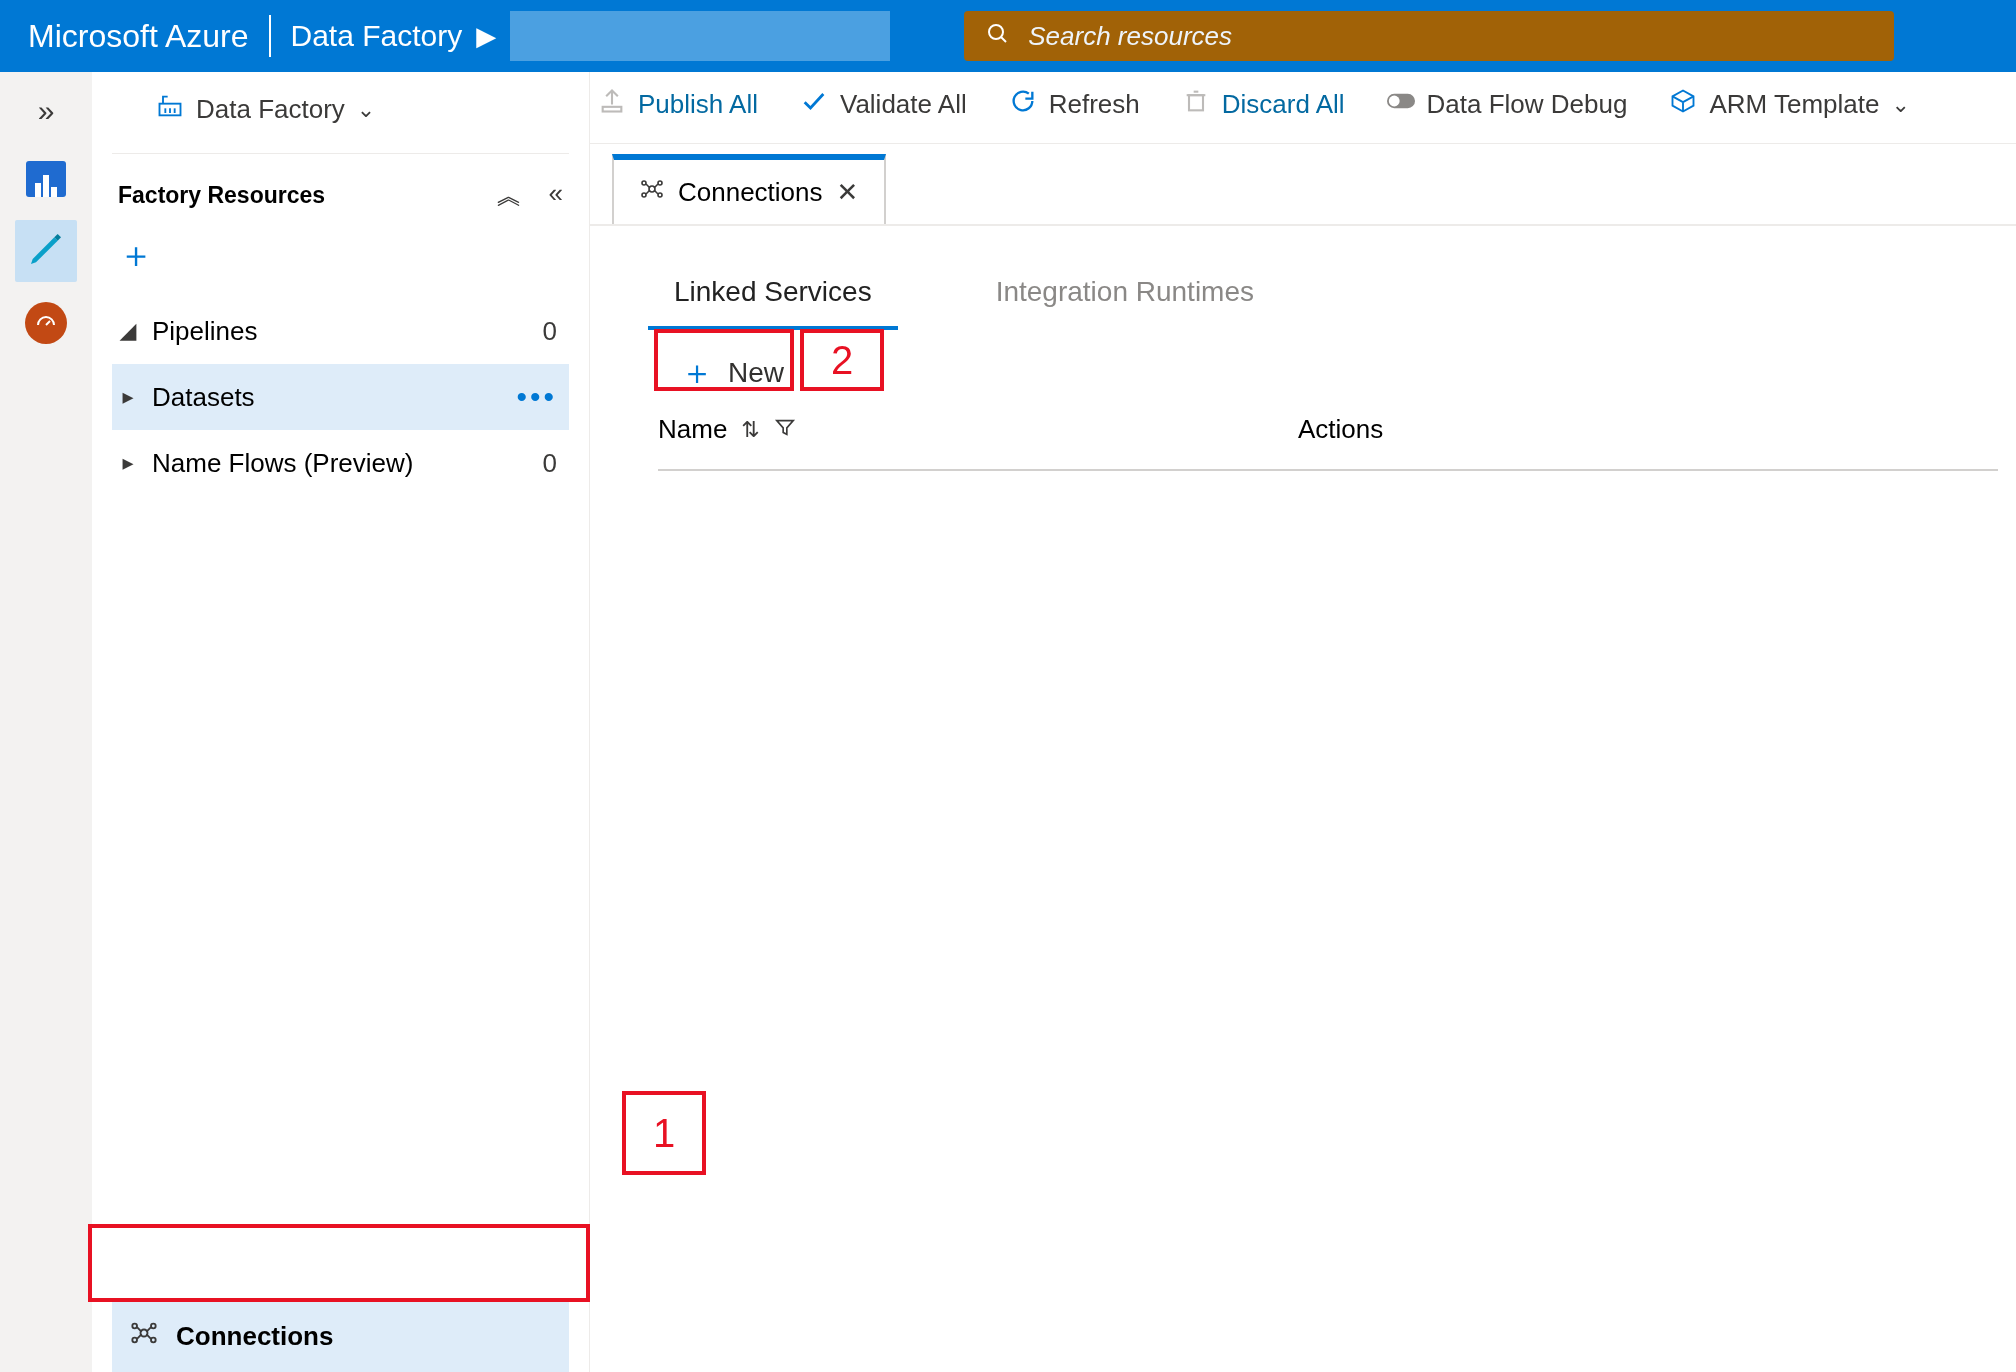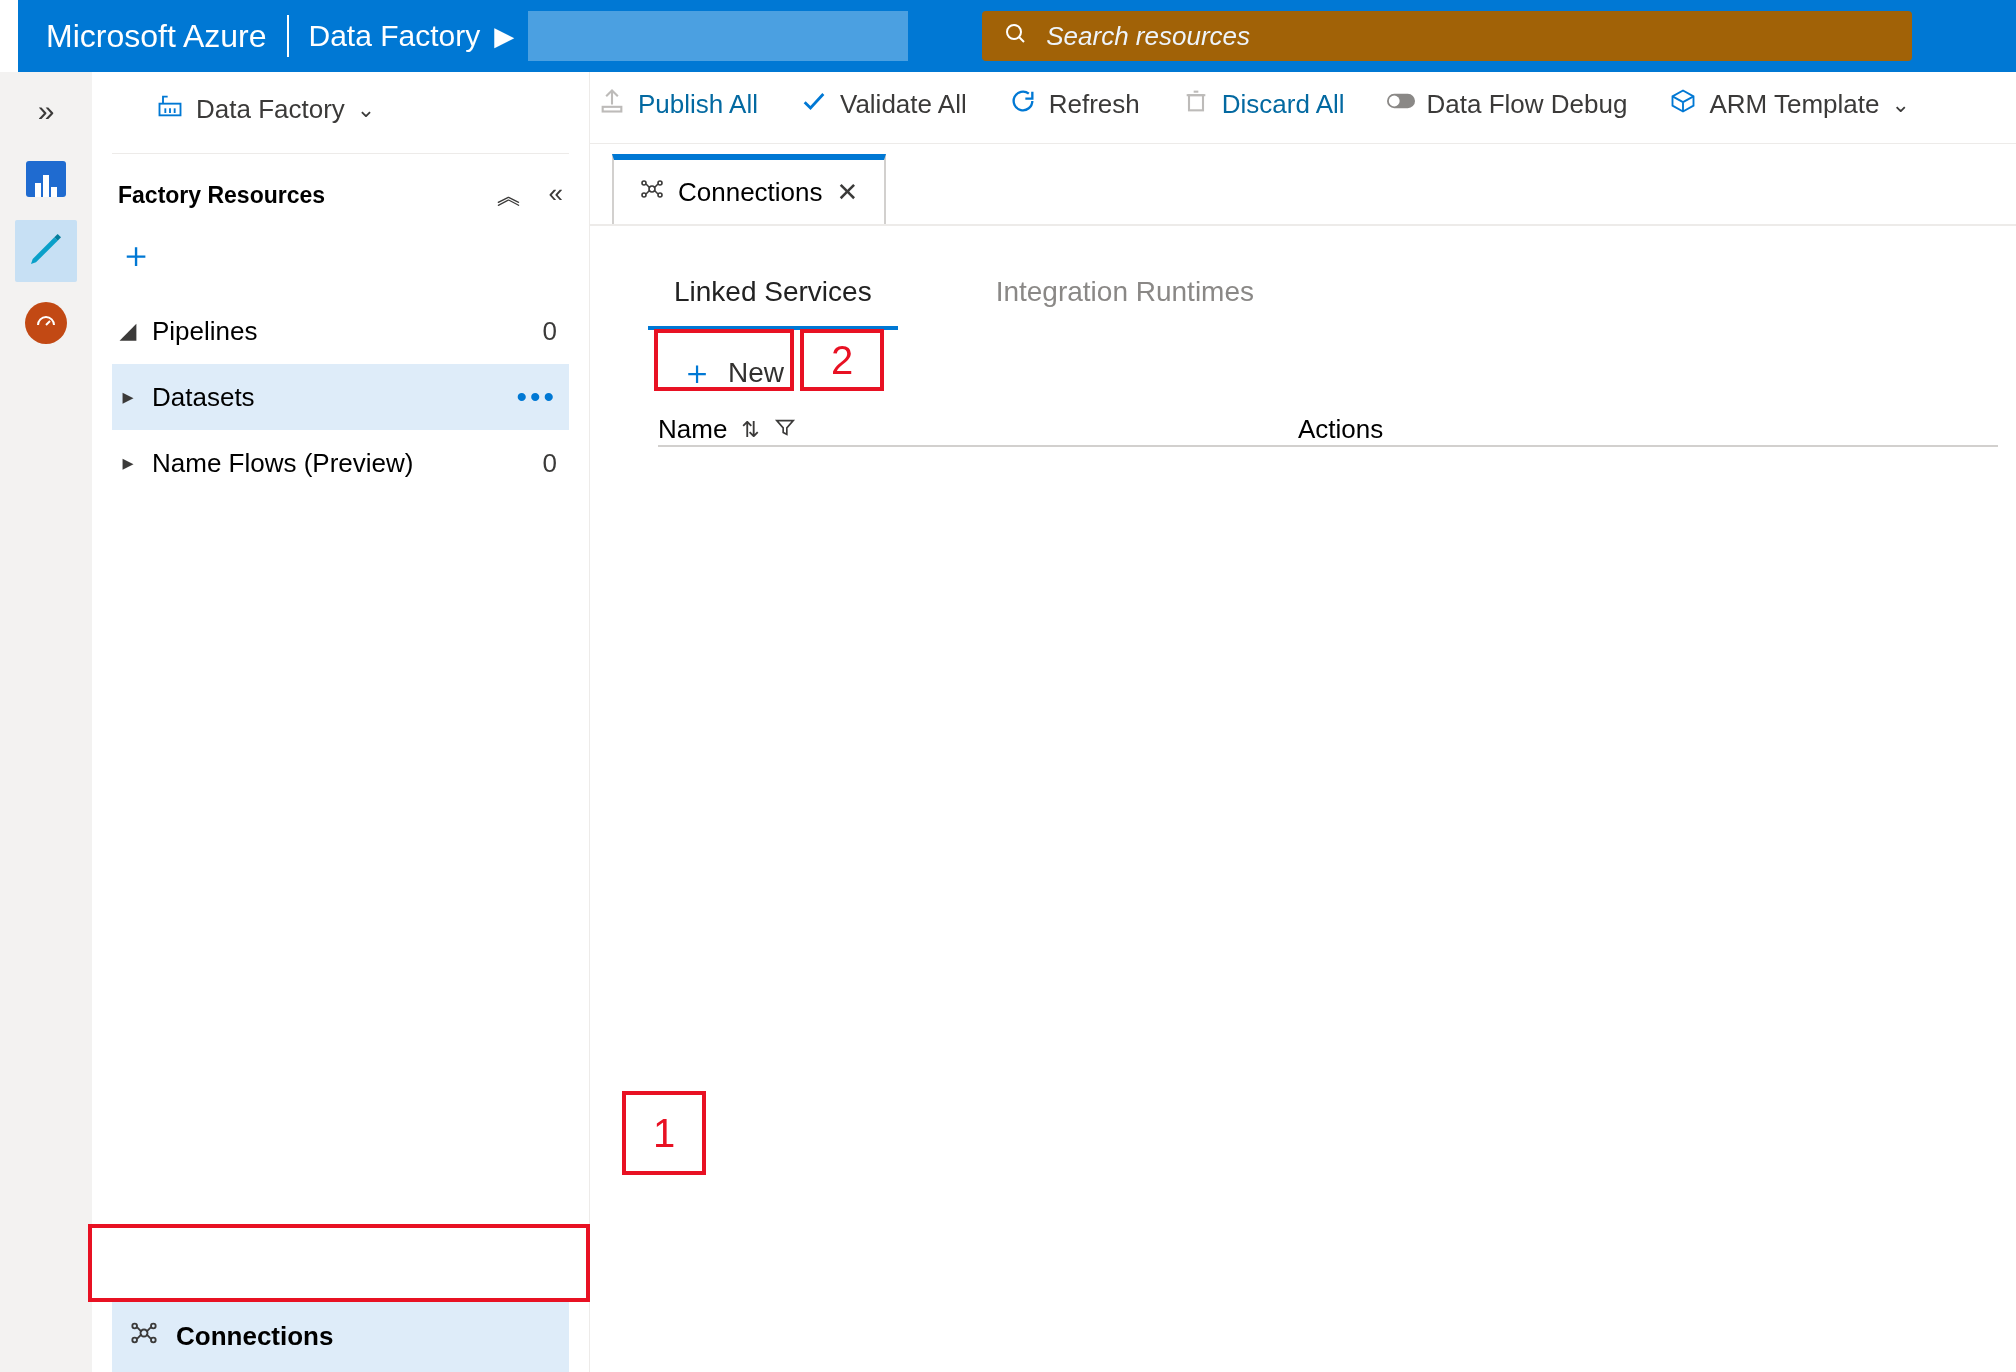--- a/index.html
+++ b/index.html
@@ -1,21 +1,21 @@
 <!DOCTYPE html>
 <html><head>
 <meta charset="utf-8">
 <style>
   * { box-sizing: border-box; margin: 0; padding: 0; font-family: "Segoe UI", sans-serif; }
   html, body { width: 2016px; height: 1372px; background: #fff; overflow: hidden; }
 
   
   .topbar {
     height: 72px; background: #0078d4; color: #fff; display: flex; align-items: center;
-    padding: 0 28px; gap: 20px; margin-left: 18px;
+    padding: 0 28px; gap: 20px;
   }
   .brand { font-size: 32px; font-weight: 400; }
   .brand-sep { width: 2px; height: 42px; background: #fff; }
   .crumb { font-size: 30px; display: flex; align-items: center; gap: 14px; }
   .crumb-caret { font-size: 26px; }
   .crumb-blank { width: 380px; height: 50px; background: #4ba0e1; }
   .search-wrap {
     margin-left: 54px; flex: 0 0 930px; height: 50px; background: #a16207;
     border-radius: 4px; display: flex; align-items: center; padding: 0 22px; gap: 18px;
   }
@@ -87,21 +87,21 @@
 
   .subtabs { position:absolute; left:58px; top:190px; display:flex; gap:72px; font-size:28px; }
   .subtab { padding: 14px 26px 18px 26px; color:#3b3a39; }
   .subtab.active { color:#222; border-bottom:4px solid #0078d4; }
   .subtab.inactive { color:#8a8886; }
 
   .newbtn-wrap { position:absolute; left:72px; top:270px; }
   .newbtn { display:flex; align-items:center; gap:14px; font-size:28px; color:#323130; padding:8px 18px; }
   .newbtn .plus2 { color:#0078d4; font-size:34px; font-weight:300; }
 
-  .grid-head { position:absolute; left:68px; right:18px; top:342px; display:flex; align-items:flex-start; border-bottom:2px solid #d2d0ce; }
+  .grid-head { position:absolute; left:68px; right:18px; top:342px; display:flex; align-items:flex-start; border-bottom:2px solid #d2d0ce; padding-bottom:24px; }
   .grid-col-name { width:640px; font-size:26px; display:flex; align-items:center; gap:14px; }
   .grid-col-actions { font-size:26px; }
   .sort-ico, .filter-ico { font-size:22px; color:#3b3a39; }
 
 </style>
 </head>
 <body>
 
 <div class="topbar">
   <span class="brand">Microsoft Azure</span>

